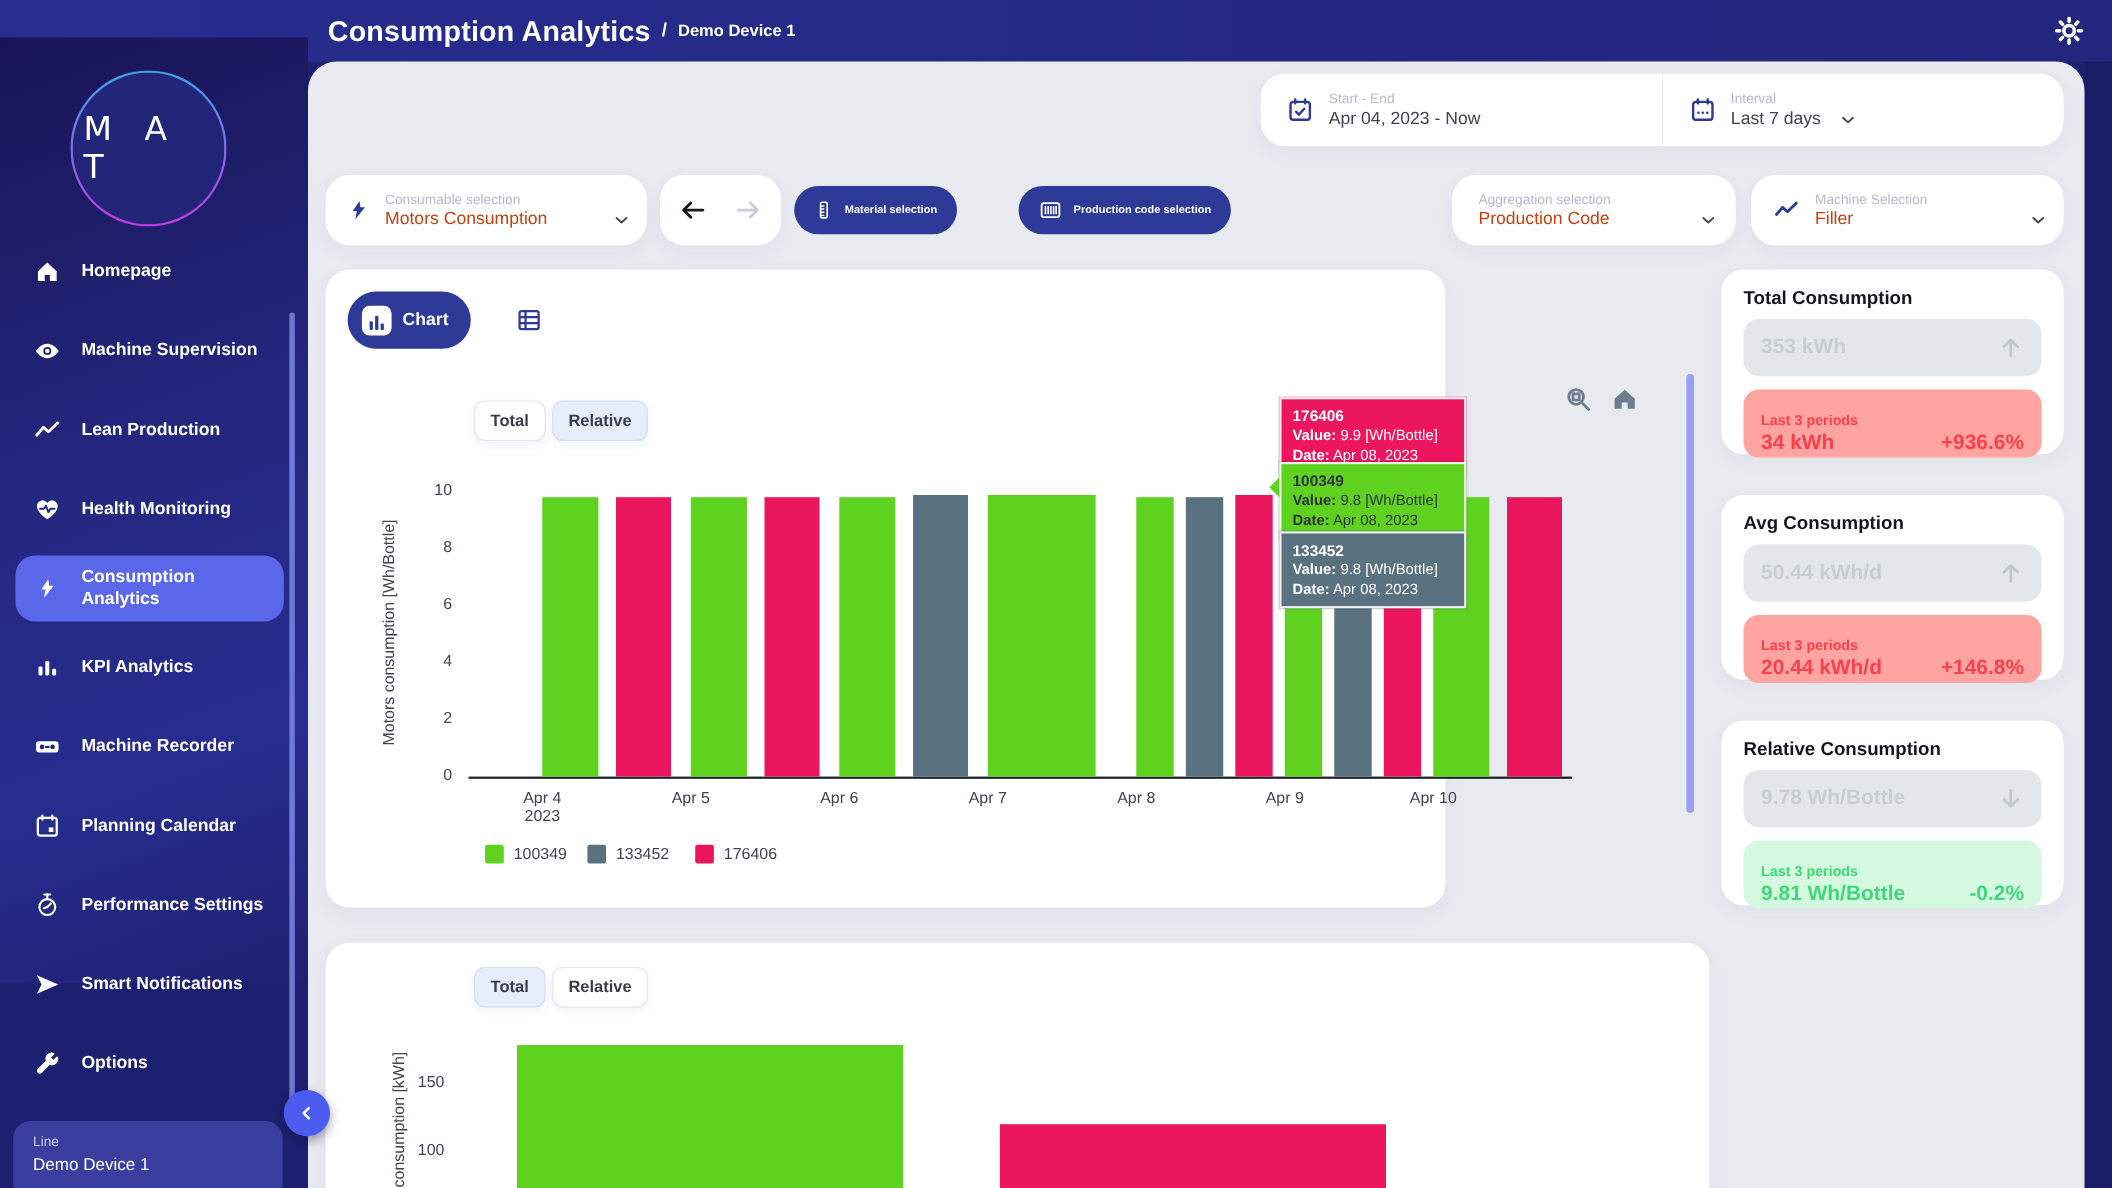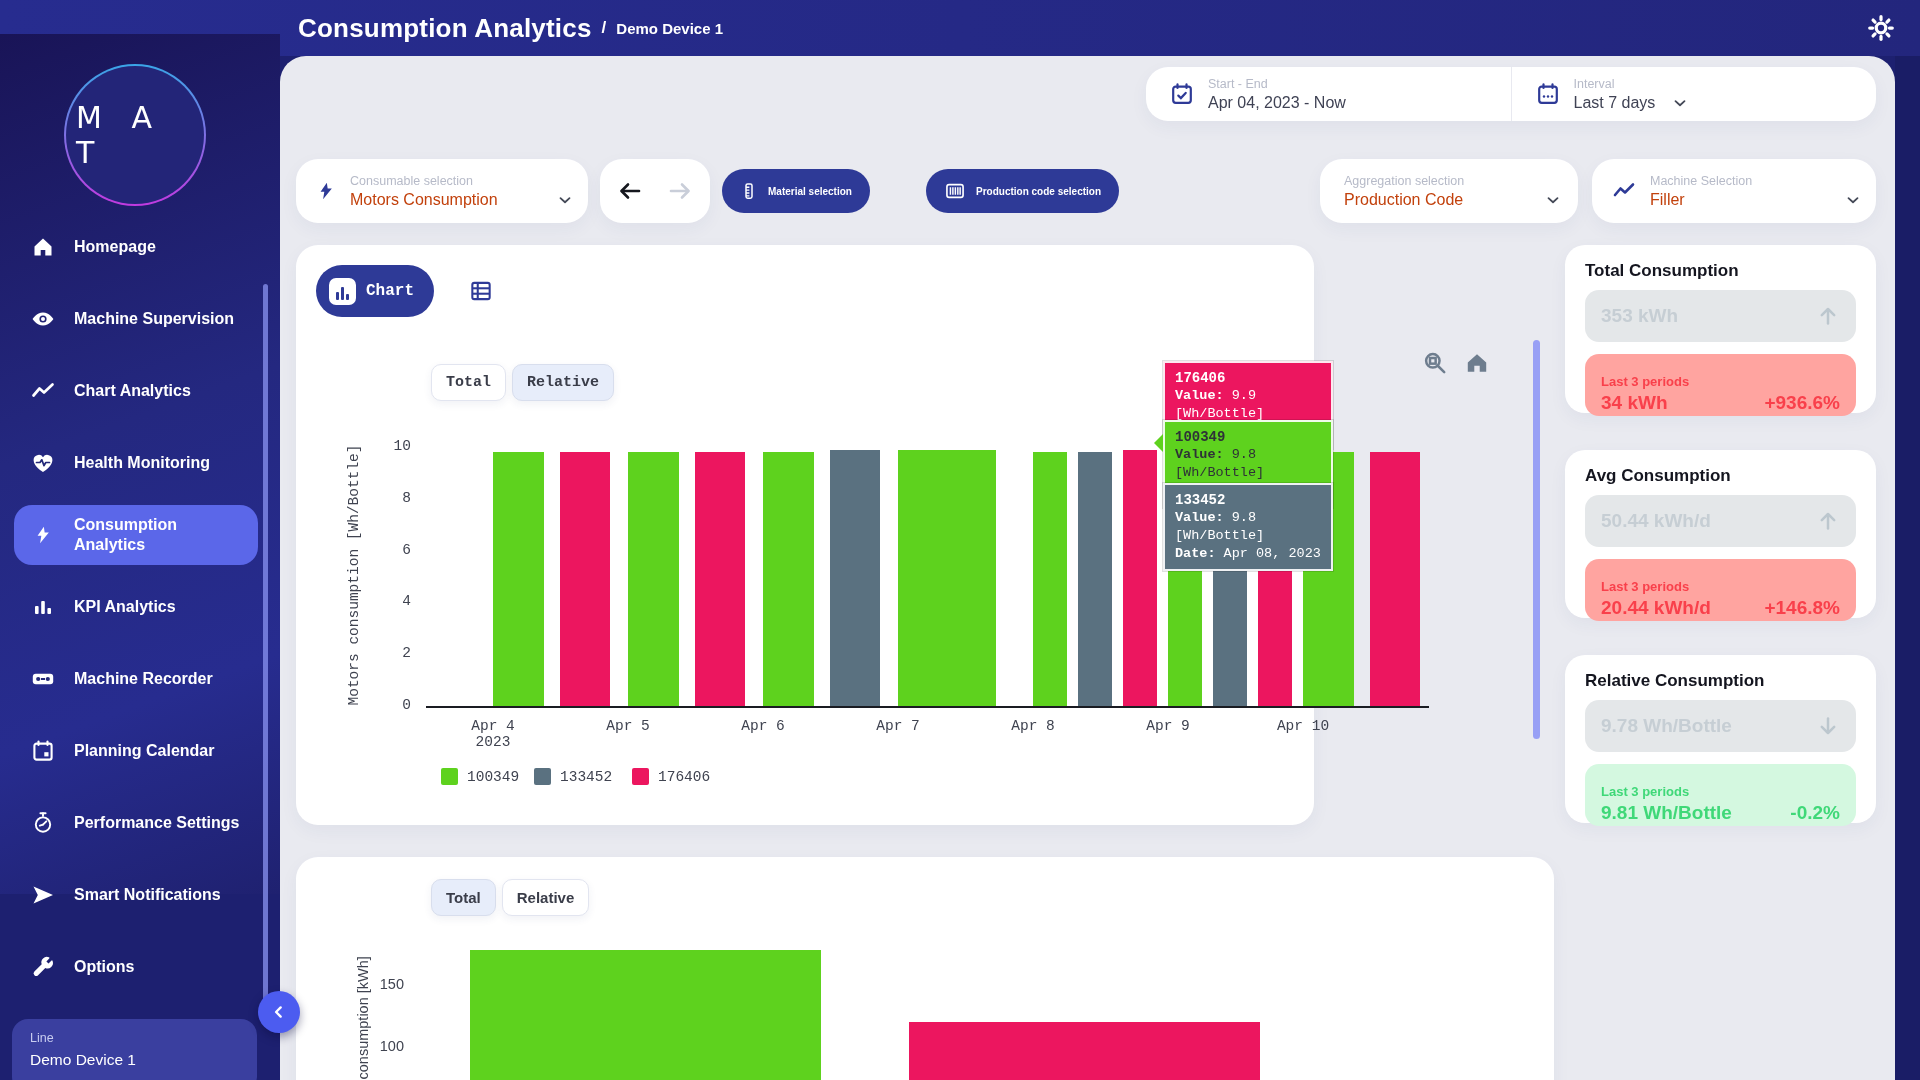--- a/index.html
+++ b/index.html
@@ -44,21 +44,21 @@
 
   
   .right-strip { position:absolute; left:1895px; top:0; width:25px; height:1080px; background:#1a1d66; z-index:2; }
 
   
   .content { position:absolute; left:280px; top:56px; width:1615px; height:1024px;
     background:#e9eaf0; border-radius:26px 26px 0 0; overflow:hidden; z-index:3; }
   .card { background:#fff; border-radius:22px; box-shadow:0 6px 18px rgba(40,50,120,.05); }
 
   
-  .filter-row1 { position:absolute; left:866px; top:11px; width:730px; height:54px; display:flex; }
+  .filter-row1 { position:absolute; left:866px; top:11px; width:730px; height:66px; display:flex; }
   .f1-sec { flex:1; display:flex; align-items:center; gap:14px; padding-left:24px; position:relative; cursor:pointer; }
   .f1-sec + .f1-sec { border-left:1px solid #e8e9f0; }
   .f1-col .flabel { color:#b6bac8; font-size:12.5px; margin-bottom:3px; }
   .f1-col .fvalue { color:#3f4254; font-size:16px; display:flex; align-items:center; gap:10px; }
   .chev { margin-left:6px; }
 
   
   .sel-card { position:absolute; top:103px; height:64px; background:#fff; border-radius:22px;
     box-shadow:0 6px 18px rgba(40,50,120,.05); display:flex; align-items:center; cursor:pointer; }
   .sel-consumable { left:16px; width:292px; padding:0 14px 0 20px; gap:14px; }
@@ -69,21 +69,21 @@
   .btn-material { left:442px; }
   .btn-prodcode { left:646px; }
   .sel-aggregation { left:1040px; width:258px; padding:0 16px 0 24px; }
   .sel-machine { left:1312px; width:284px; padding:0 14px 0 20px; gap:14px; }
   .sel-col { flex:1; }
   .sel-col .flabel { color:#b6bac8; font-size:12.5px; margin-bottom:3px; }
   .sel-col .fvalue { color:#c2410c; font-size:16px; }
   .sel-row { display:flex; align-items:center; width:100%; }
 
   
-  .chart-card1 { position:absolute; left:16px; top:189px; width:1018px; height:580px;font-family:Liberation Mono, monospace; }
+  .chart-card1 { position:absolute; left:16px; top:189px; width:1018px; height:580px; }
   .chart-btn { position:absolute; left:20px; top:20px; height:52px; border-radius:26px; background:#2e3a97;
     display:flex; align-items:center; gap:10px; padding:0 20px 0 13px; cursor:pointer; }
   .chart-btn .cbicon { width:27px; height:27px; background:#fff; border-radius:7px;
     display:flex; align-items:flex-end; justify-content:center; gap:2px; padding-bottom:5px; }
   .chart-btn .cbicon i { display:block; width:3px; background:#2e3a97; border-radius:1px; }
   .chart-btn span { color:#fff; font-size:16px; font-weight:bold; }
   .table-btn { position:absolute; left:172px; top:33px; cursor:pointer; }
   .tabs { position:absolute; display:flex; gap:6px; }
   .tab { border-radius:10px; padding:9px 14px; font-size:15px; font-weight:bold; color:#3a3d49;
     background:#fff; border:1px solid #e2e5f0; box-shadow:0 3px 8px rgba(40,50,120,.07); cursor:pointer; }
@@ -177,21 +177,21 @@
           </svg>
         </span>
         <span class="nlabel">Machine Supervision</span>
       </div>
       <div class="nav-item">
         <span class="nicon">
           <svg width="24" height="24" viewBox="0 0 24 24">
             <polyline points="2.5,16.5 8.5,9.5 13,13.5 21.5,5.5" fill="none" stroke="#fff" stroke-width="2.7" stroke-linecap="round" stroke-linejoin="round"></polyline>
           </svg>
         </span>
-        <span class="nlabel">Chart Analytics</span>
+        <span class="nlabel">Lean Production</span>
       </div>
       <div class="nav-item">
         <span class="nicon">
           <svg width="26" height="24" viewBox="0 0 24 24">
             <path d="M12 21S2.6 15.5 2.6 9.2A5.1 5.1 0 0 1 12 6.3a5.1 5.1 0 0 1 9.4 2.9C21.4 15.5 12 21 12 21z" fill="#fff"></path>
             <polyline points="5.5,11.5 9,11.5 10.8,8.8 13,14.6 14.8,11.5 18.5,11.5" fill="none" stroke="#232878" stroke-width="1.7" stroke-linecap="round" stroke-linejoin="round"></polyline>
           </svg>
         </span>
         <span class="nlabel">Health Monitoring</span>
       </div>

